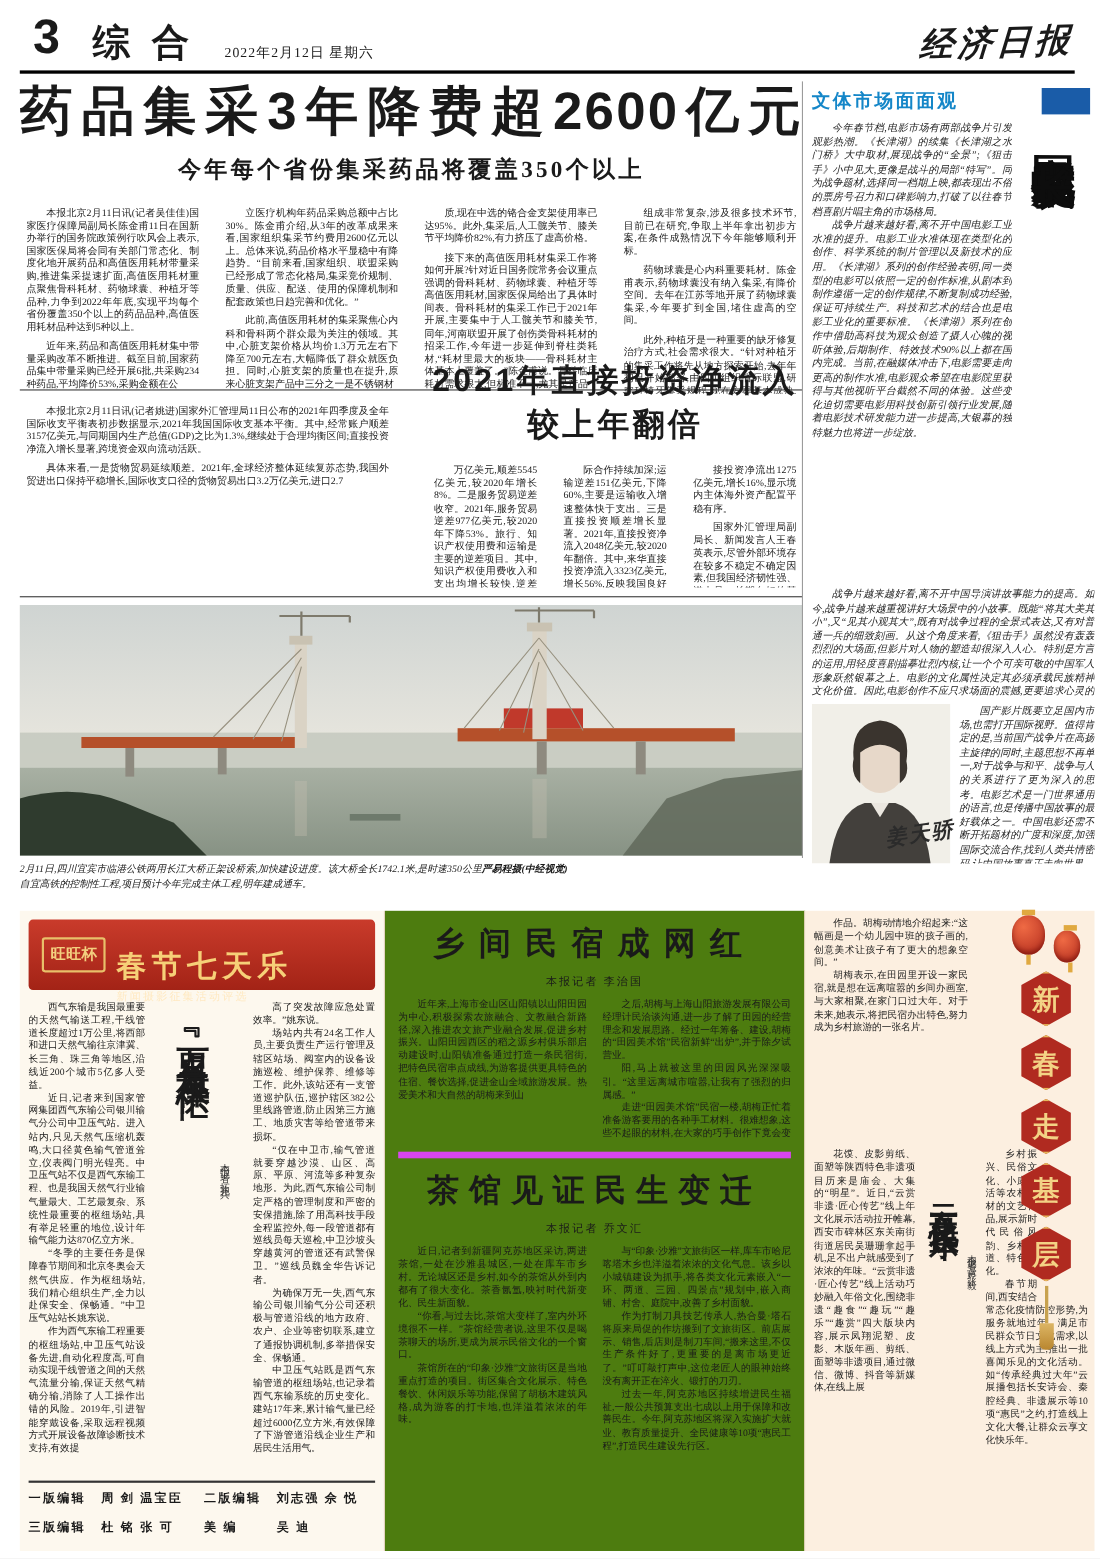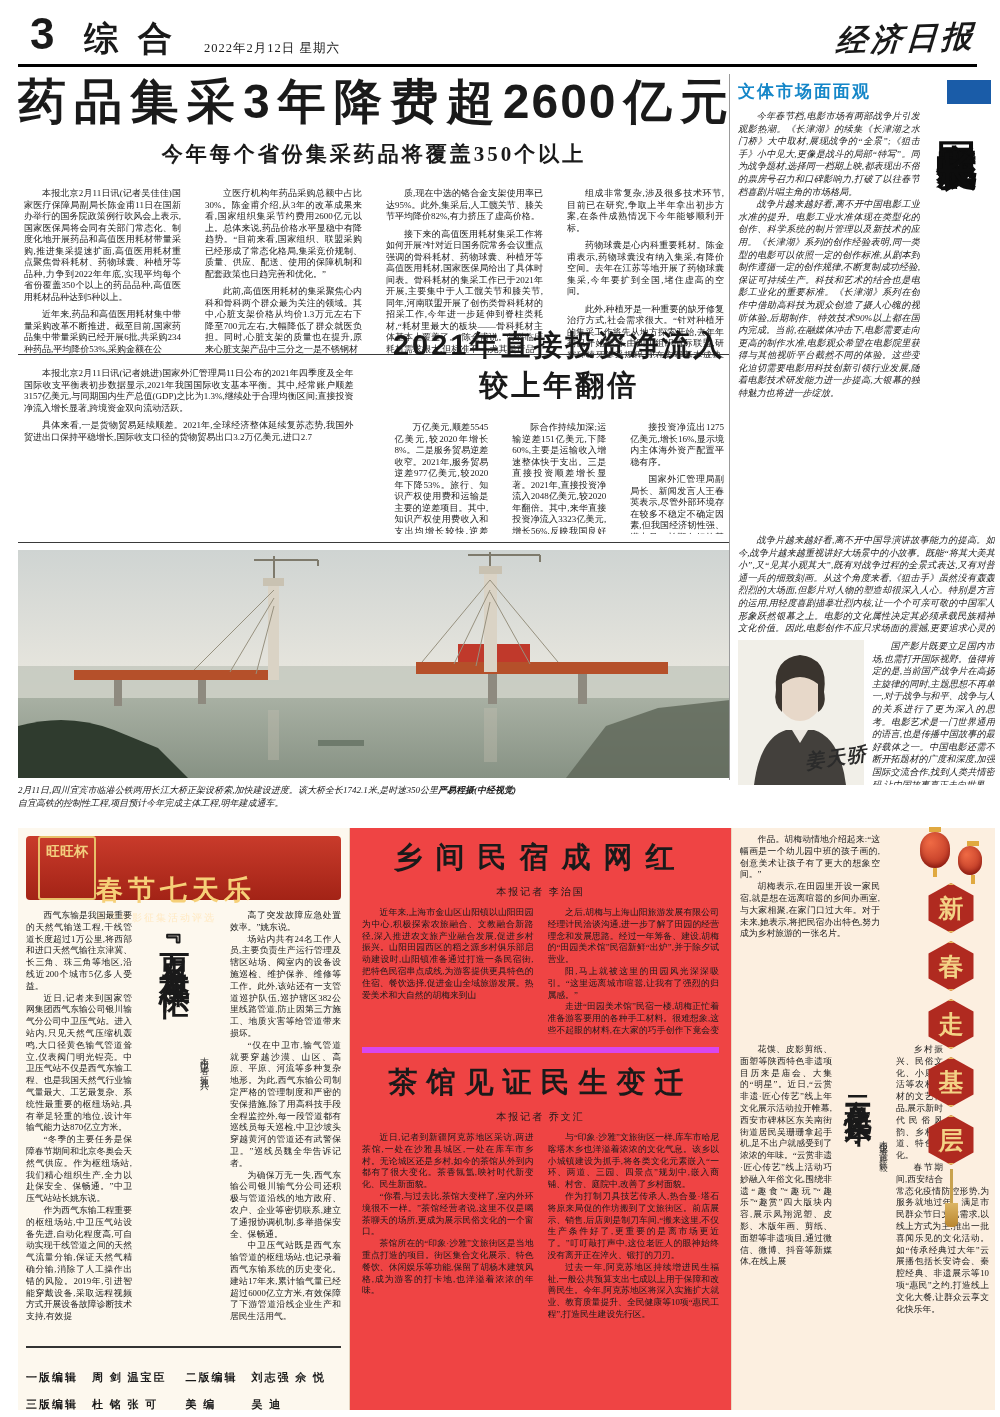--- a/index.html
+++ b/index.html
@@ -57,41 +57,41 @@
   .rail-mid{height:100px;overflow:hidden;margin-top:4px;}
   .rail-low{display:flex;gap:8px;margin-top:6px;}
   .portrait{width:126px;height:145px;position:relative;flex:none;}
   .portrait .sig{position:absolute;right:-4px;bottom:14px;font-style:italic;font-size:19px;
                  transform:rotate(-8deg);letter-spacing:2px;color:#2b2b2b;font-weight:bold;}
   .rail-text-low{flex:1;height:145px;overflow:hidden;}
 
   
   .bottom{position:absolute;left:18px;top:828px;width:977px;height:582px;display:flex;}
   .b-left{width:332px;background:#fdf8ee;padding:6px 8px;border-right:1px solid #e3d3be;box-sizing:border-box;}
-  .b-mid{width:382px;background:#ef4444;padding:6px 12px;border-right:1px solid #ecd8c2;box-sizing:border-box;}
+  .b-mid{width:382px;background:#4d7c0f;padding:6px 12px;border-right:1px solid #ecd8c2;box-sizing:border-box;}
   .b-rt{flex:1;background:#fcefe0;padding:6px 6px 6px 8px;box-sizing:border-box;position:relative;}
   .bottom p{margin:0;text-indent:2em;text-align:justify;font-size:8.8px;line-height:11.8px;}
 
   
   .ad{height:64px;background:linear-gradient(180deg,#c93b2b,#a32316);border-radius:4px;display:flex;
-      padding:0 12px;margin:2px 0 10px;}
+      align-items:center;gap:10px;padding:0 12px;margin:2px 0 10px;}
   .ad-badge{border:2px solid #e8c06a;border-radius:3px;padding:5px 6px;font-weight:bold;font-size:14px;color:#f3cf7f;flex:none;}
   .ad-title{font-family:"Liberation Sans",sans-serif;font-weight:bold;font-size:27px;color:#f6d078;letter-spacing:5px;margin-top:36px;}
   .ad-sub{font-size:10px;color:#ffe9c2;margin-top:3px;letter-spacing:2px;}
 
   
   .pipe{display:flex;gap:8px;height:426px;margin-top:4px;}
   .pipe-colL{width:106px;overflow:hidden;}
   .pipe-mid{width:82px;display:flex;justify-content:center;}
   .pipe-vhead{writing-mode:vertical-rl;font-family:"Liberation Sans",sans-serif;font-weight:bold;
               font-size:30px;letter-spacing:5px;line-height:46px;padding-top:14px;}
   .pipe-vbyline{writing-mode:vertical-rl;font-size:9px;letter-spacing:3px;padding-top:140px;color:#333;}
   .pipe-colR{flex:1;overflow:hidden;}
 
-  .editors{margin-top:10px;border-top:2px solid #333;padding-top:22px;}
+  .editors{margin-top:10px;border-top:2px solid #333;padding-top:6px;}
   .ed-grid{display:grid;grid-template-columns:62px 1fr 62px 1fr;row-gap:12px;column-gap:4px;
            font-weight:bold;font-size:11px;letter-spacing:2px;}
 
   
   .h-head{font-weight:bold;font-size:29px;text-align:center;letter-spacing:13px;margin:4px 0 0;}
   .t-head{font-weight:bold;font-size:29px;text-align:center;letter-spacing:9px;margin:2px 0 0;}
   .byline{text-align:center;font-size:10px;letter-spacing:2px;margin:7px 0 8px;}
   .h-cols{display:flex;gap:14px;height:130px;overflow:hidden;}
   .teahouse{margin-top:10px;border-top:6px solid #d946ef;padding-top:8px;}
   .t-cols{display:flex;gap:14px;height:282px;overflow:hidden;}

